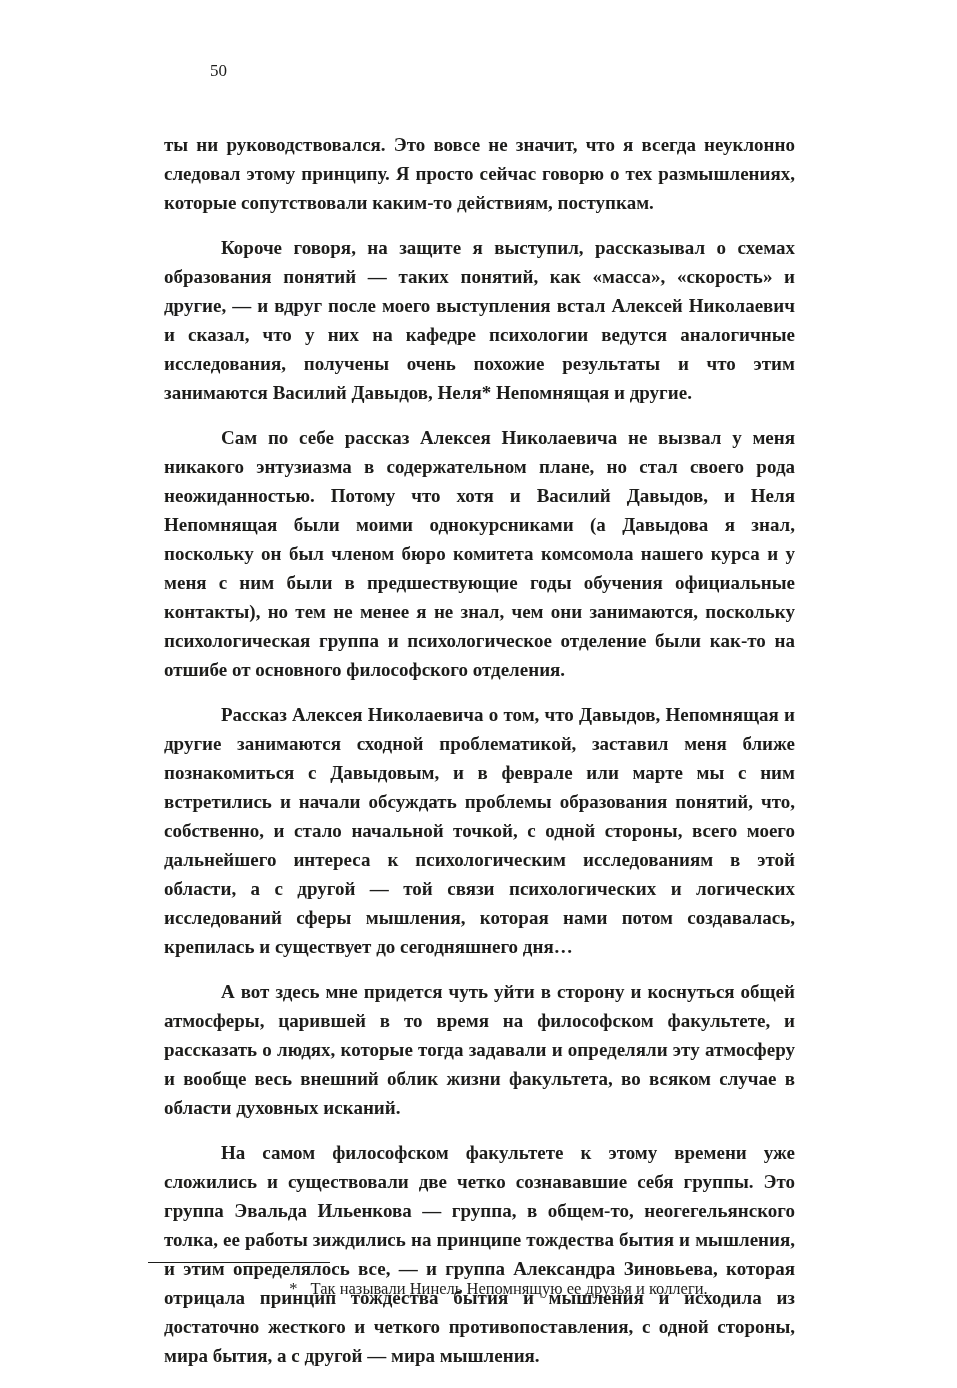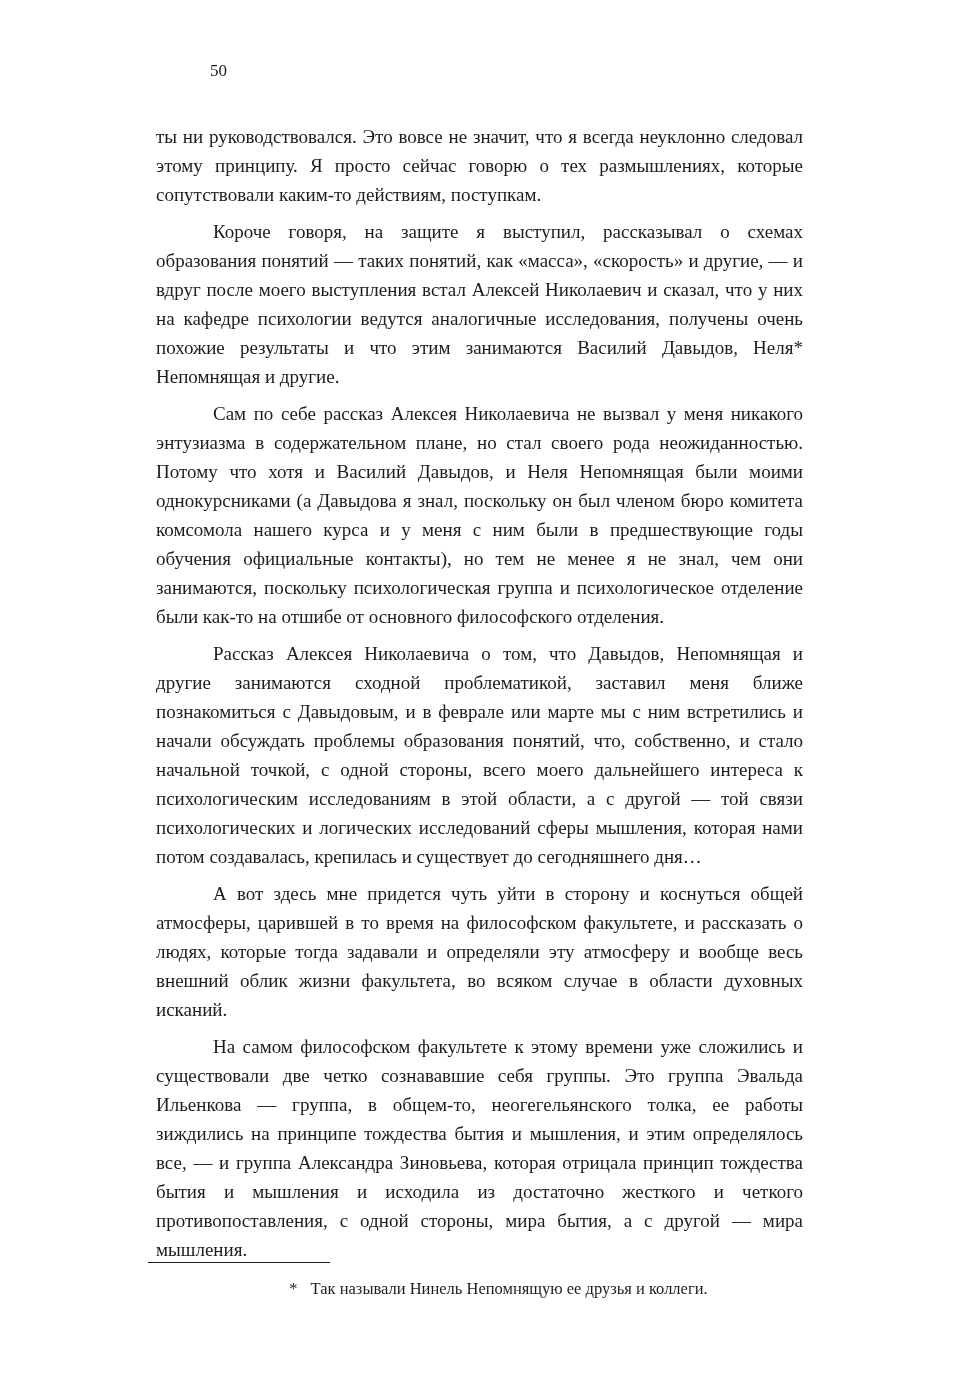--- a/index.html
+++ b/index.html
@@ -31,22 +31,23 @@
     top: 114px;
     left: 148px;
     width: 663px;
     font-size: 19px;
     line-height: 29px;
     text-align: justify;
     hyphens: auto;
     -webkit-hyphens: auto;
   }
   .para {
-    margin: 8px;
+    margin: 16px;
     padding: 0;
+    font-weight: bold;
   }
   .para.indent {
     text-indent: 57px;
   }
   .footnote {
     position: absolute;
     left: 148px;
     top: 1262px;
     width: 663px;
   }

